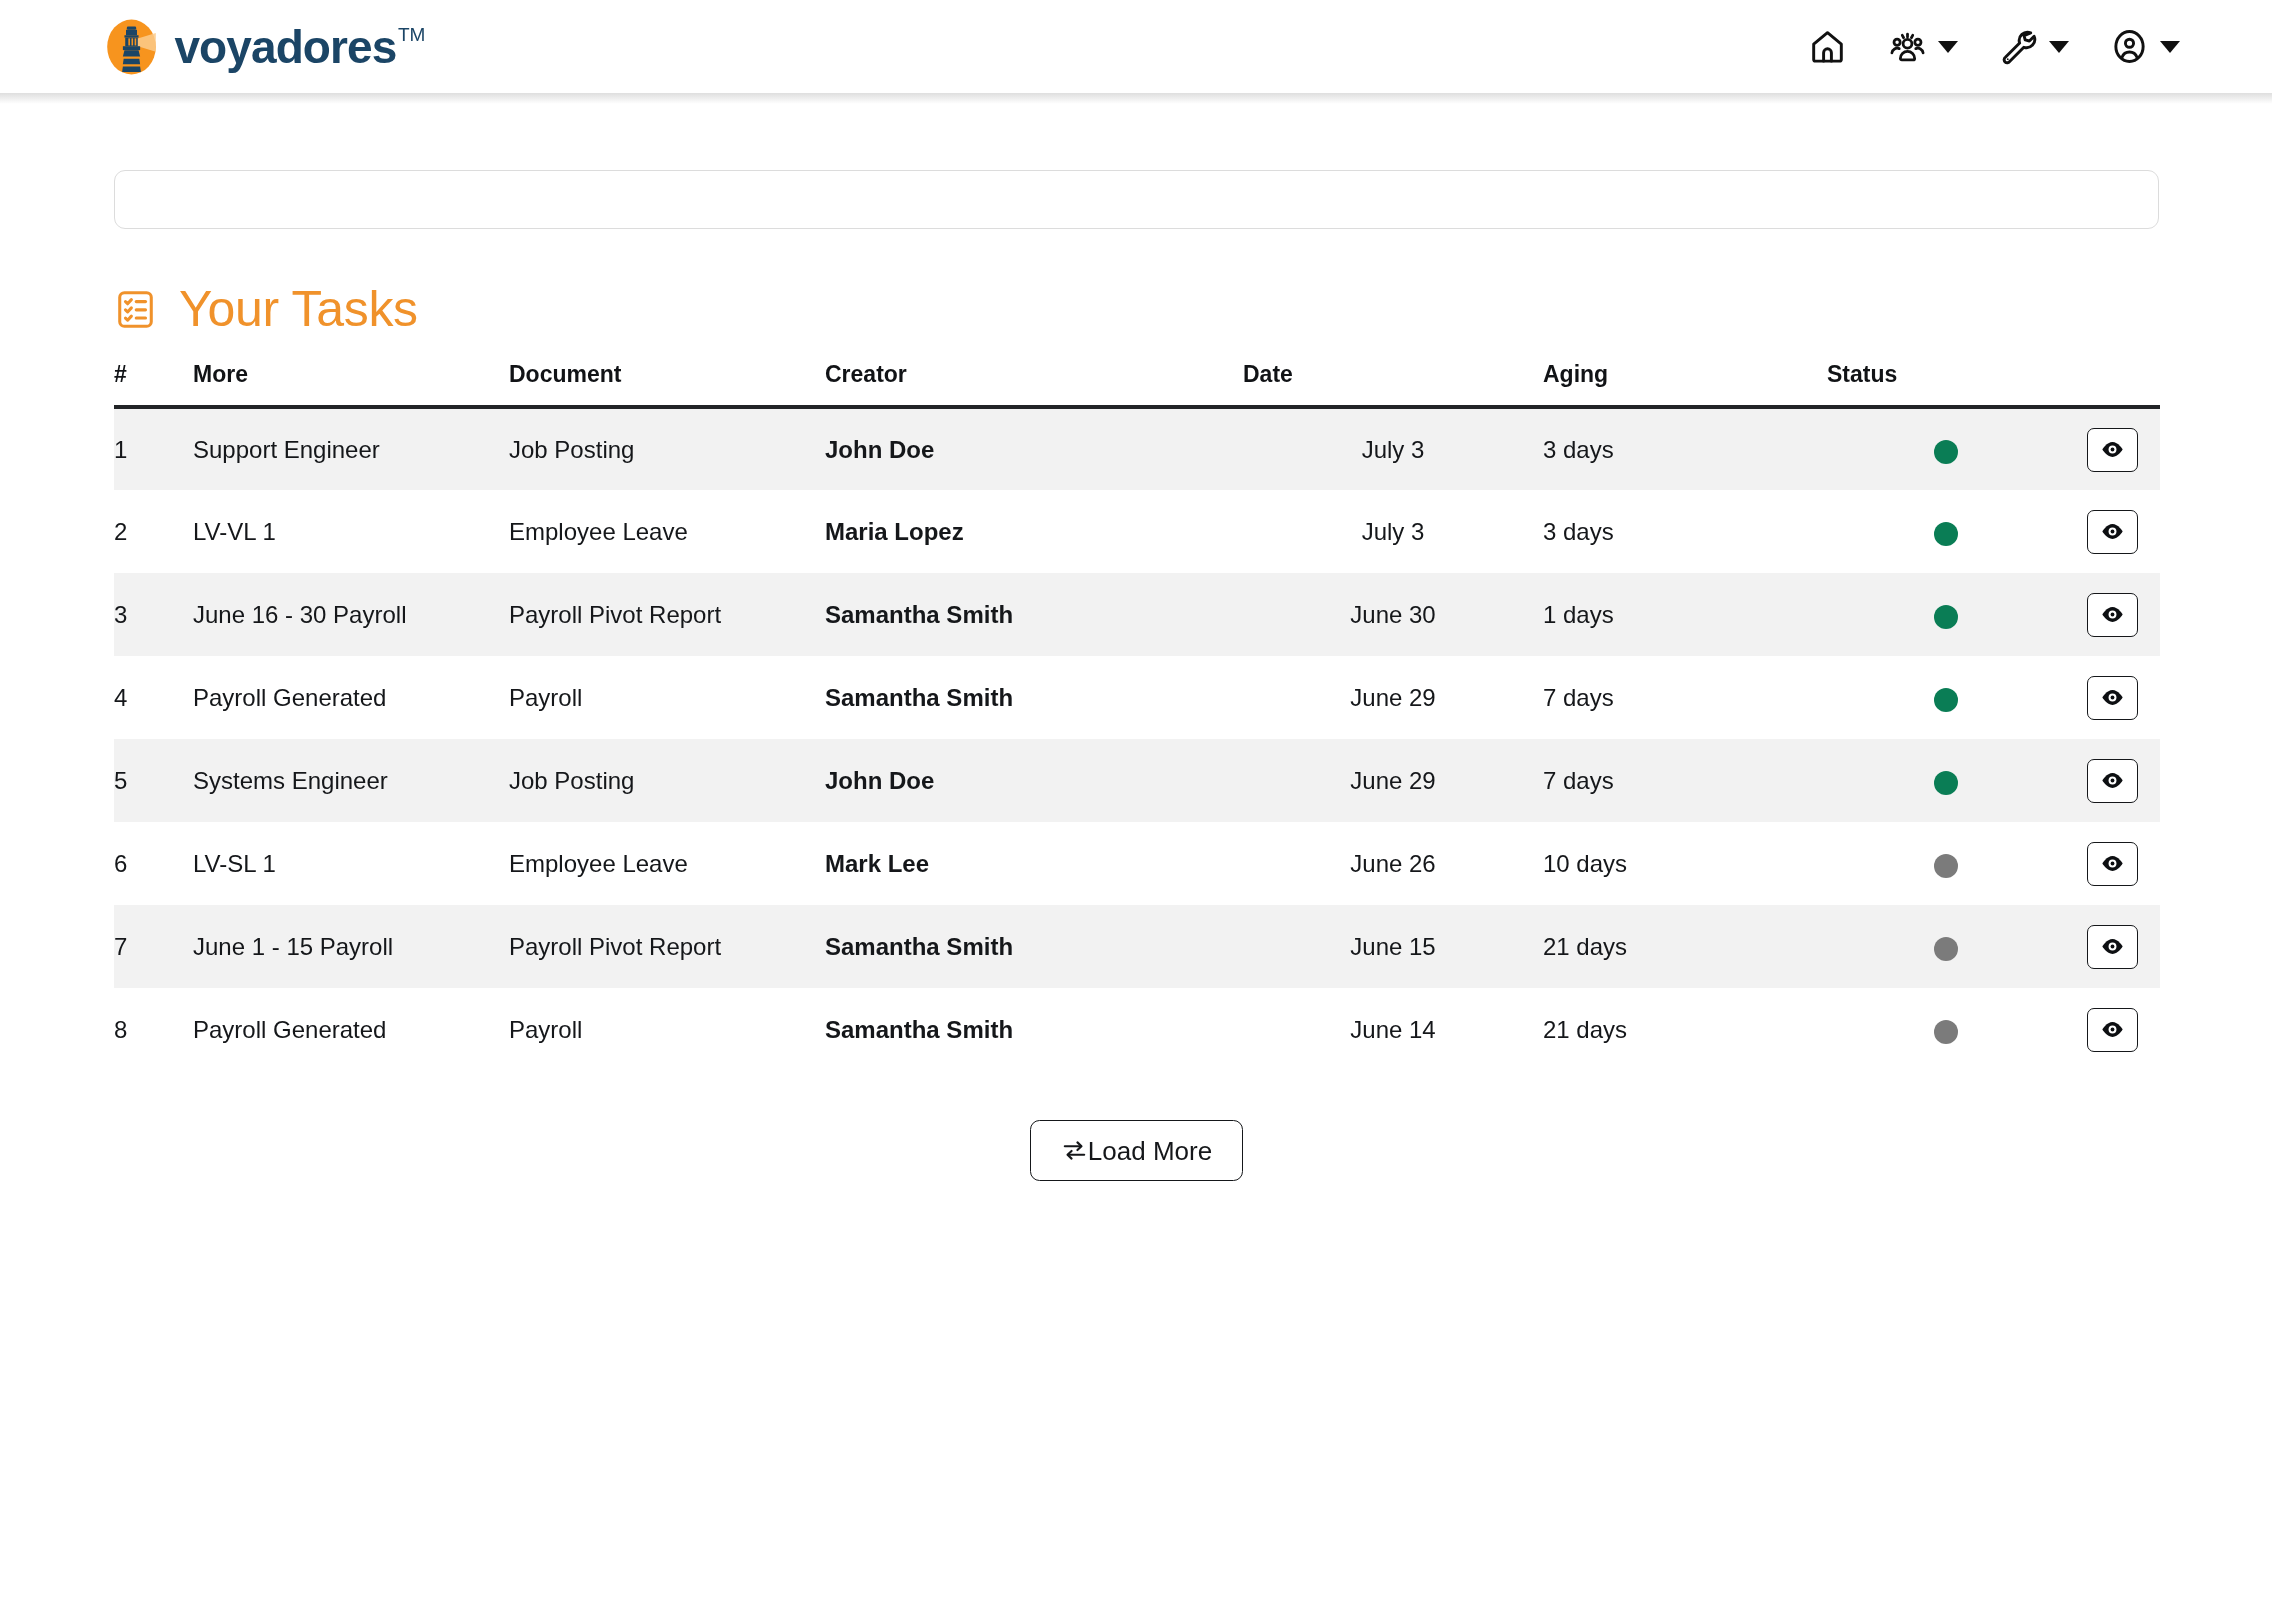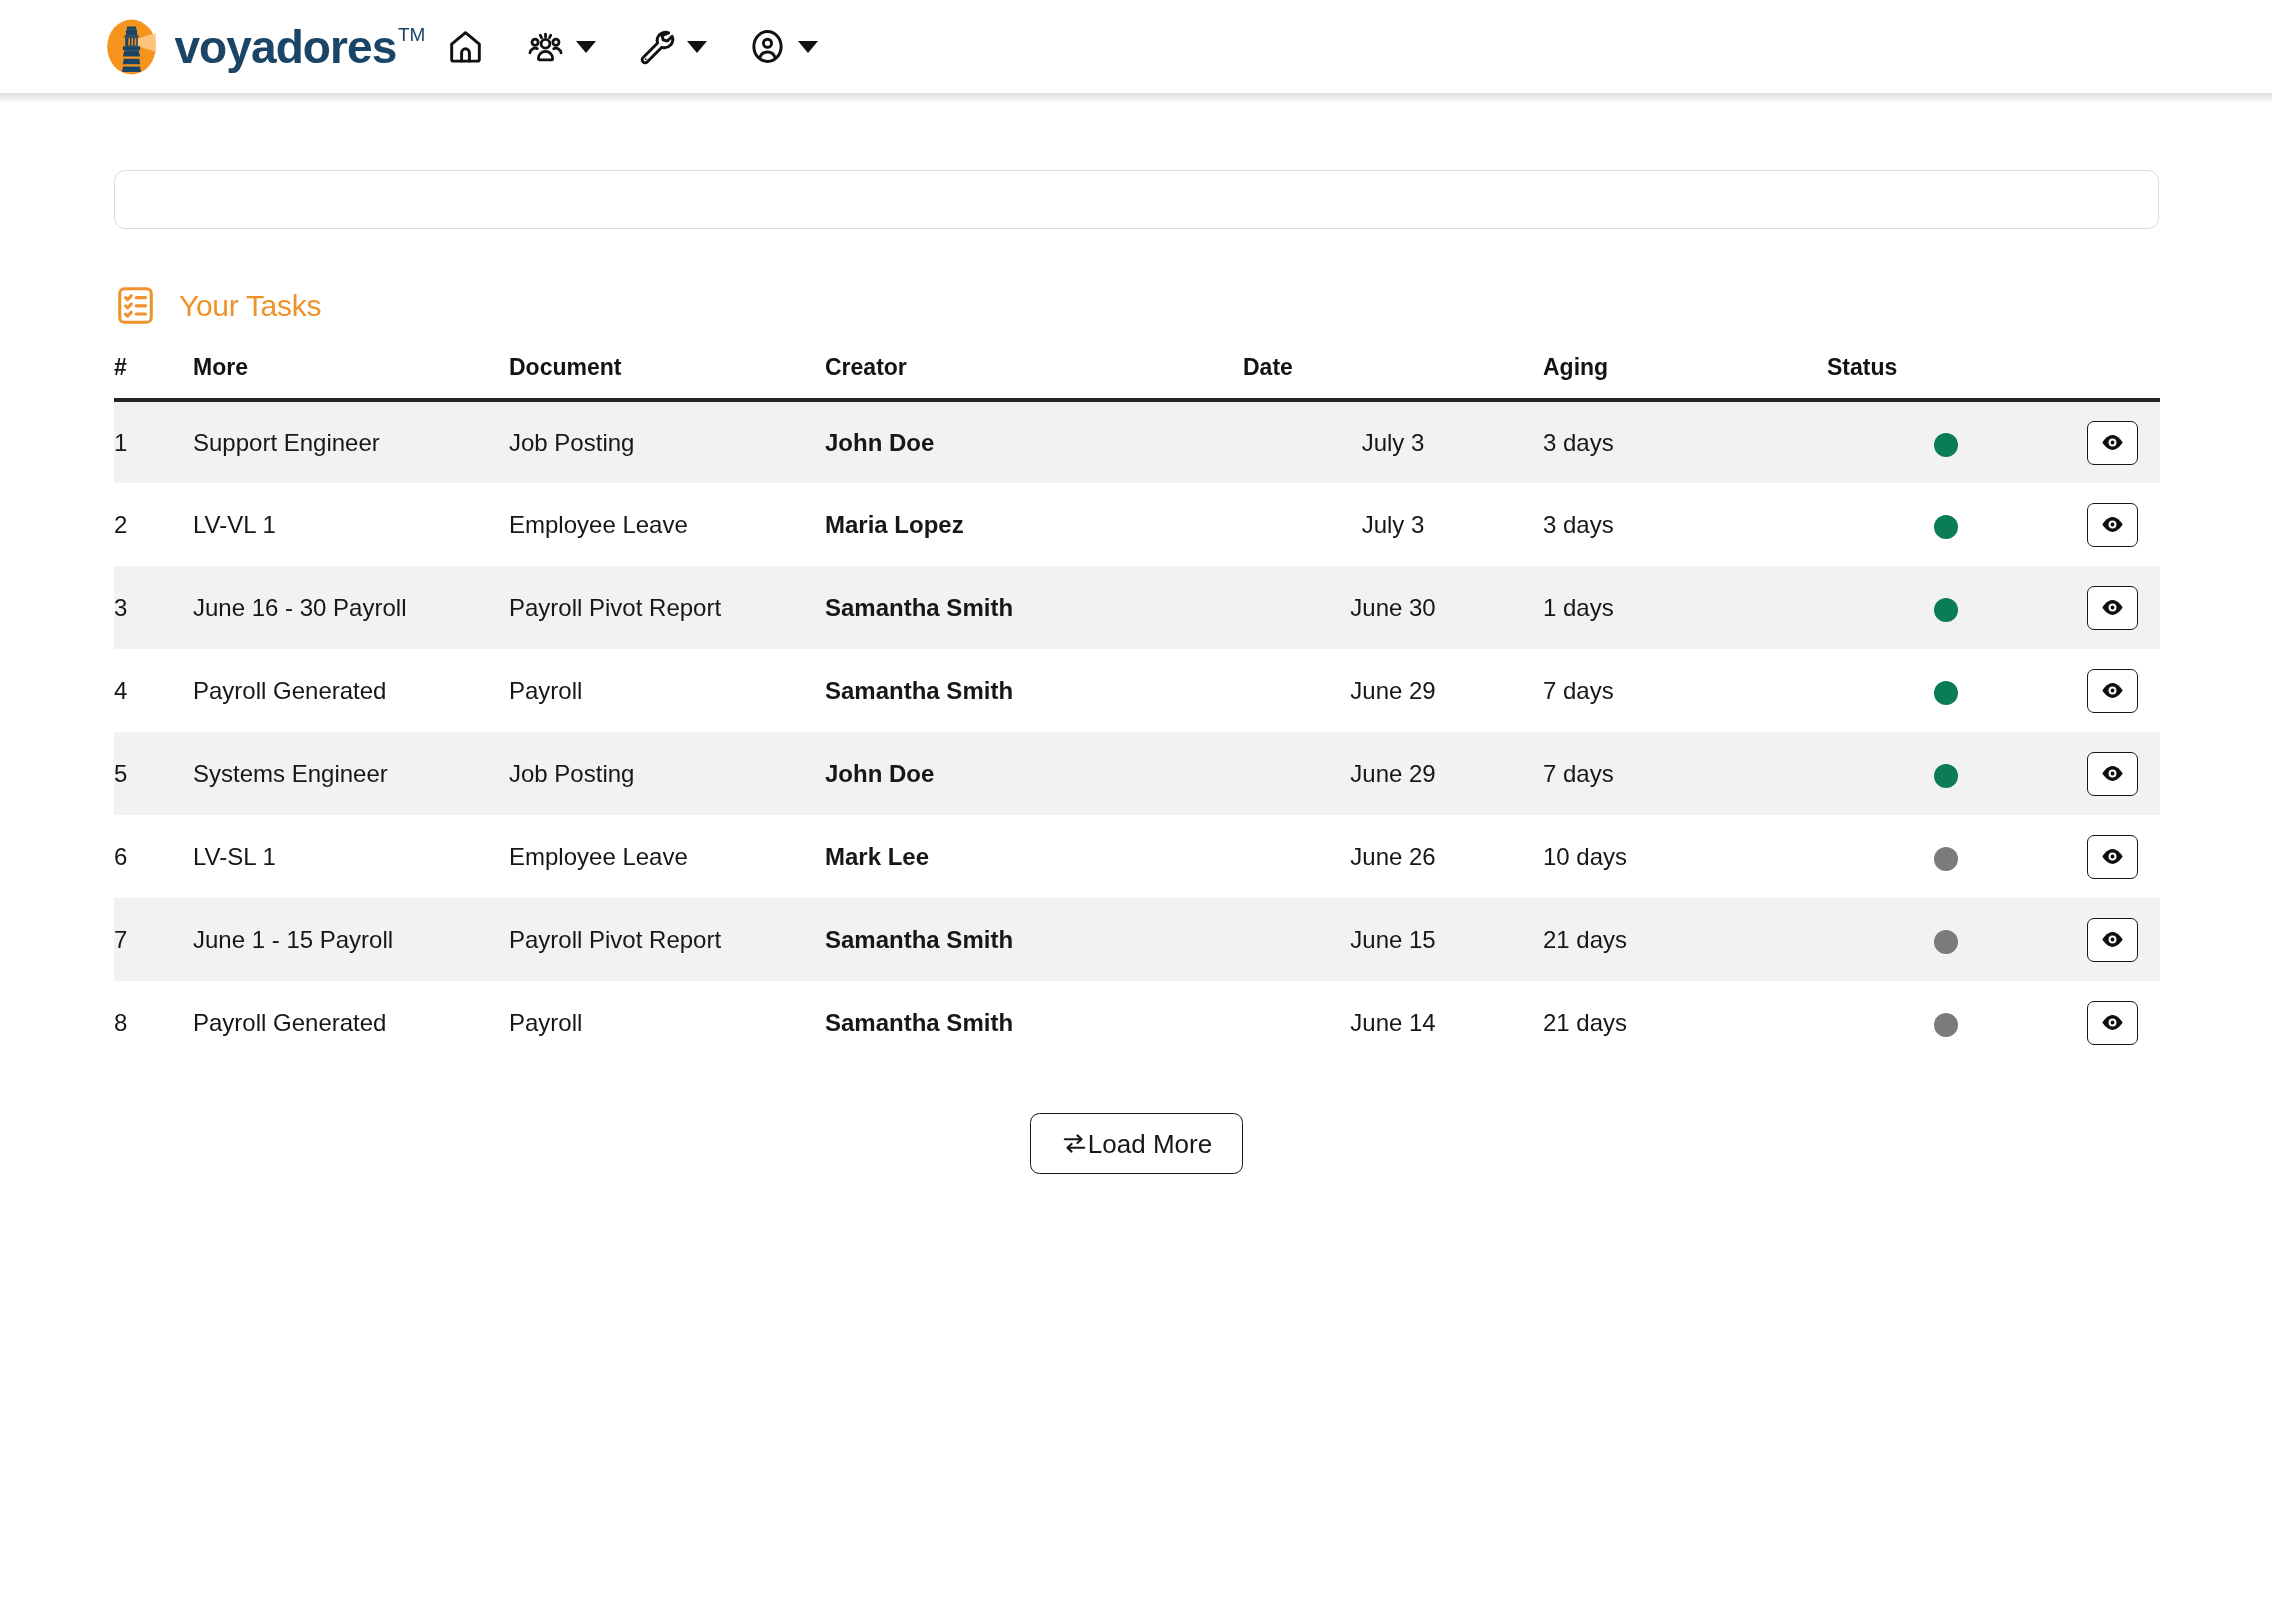--- a/index.html
+++ b/index.html
@@ -12,20 +12,21 @@
   }
 
   
   .topbar {
     position: relative;
     width: 2273px;
     height: 93px;
     background: #ffffff;
     display: flex;
     align-items: center;
+    justify-content: space-between;
     padding: 0 73px 0 106px;
   }
   .topbar::after {
     content: "";
     position: absolute;
     left: 0; right: 0; top: 93px;
     height: 11px;
     background: linear-gradient(to bottom, rgba(0,0,0,0.13), rgba(0,0,0,0));
     pointer-events: none;
   }
@@ -85,21 +86,21 @@
 
   .section-title-row {
     display: flex;
     align-items: center;
     gap: 22px;
     margin-top: 55px;
     margin-bottom: 27px;
   }
   .tasks-icon { width: 43px; height: 43px; display: block; }
   .section-title {
-    font-size: 30px;
+    font-size: 50px;
     color: #f0922b;
     letter-spacing: -0.3px;
     line-height: 1;
     text-align: center;
   }
 
   
   table.tasks {
     width: 2045px;
     border-collapse: collapse;

